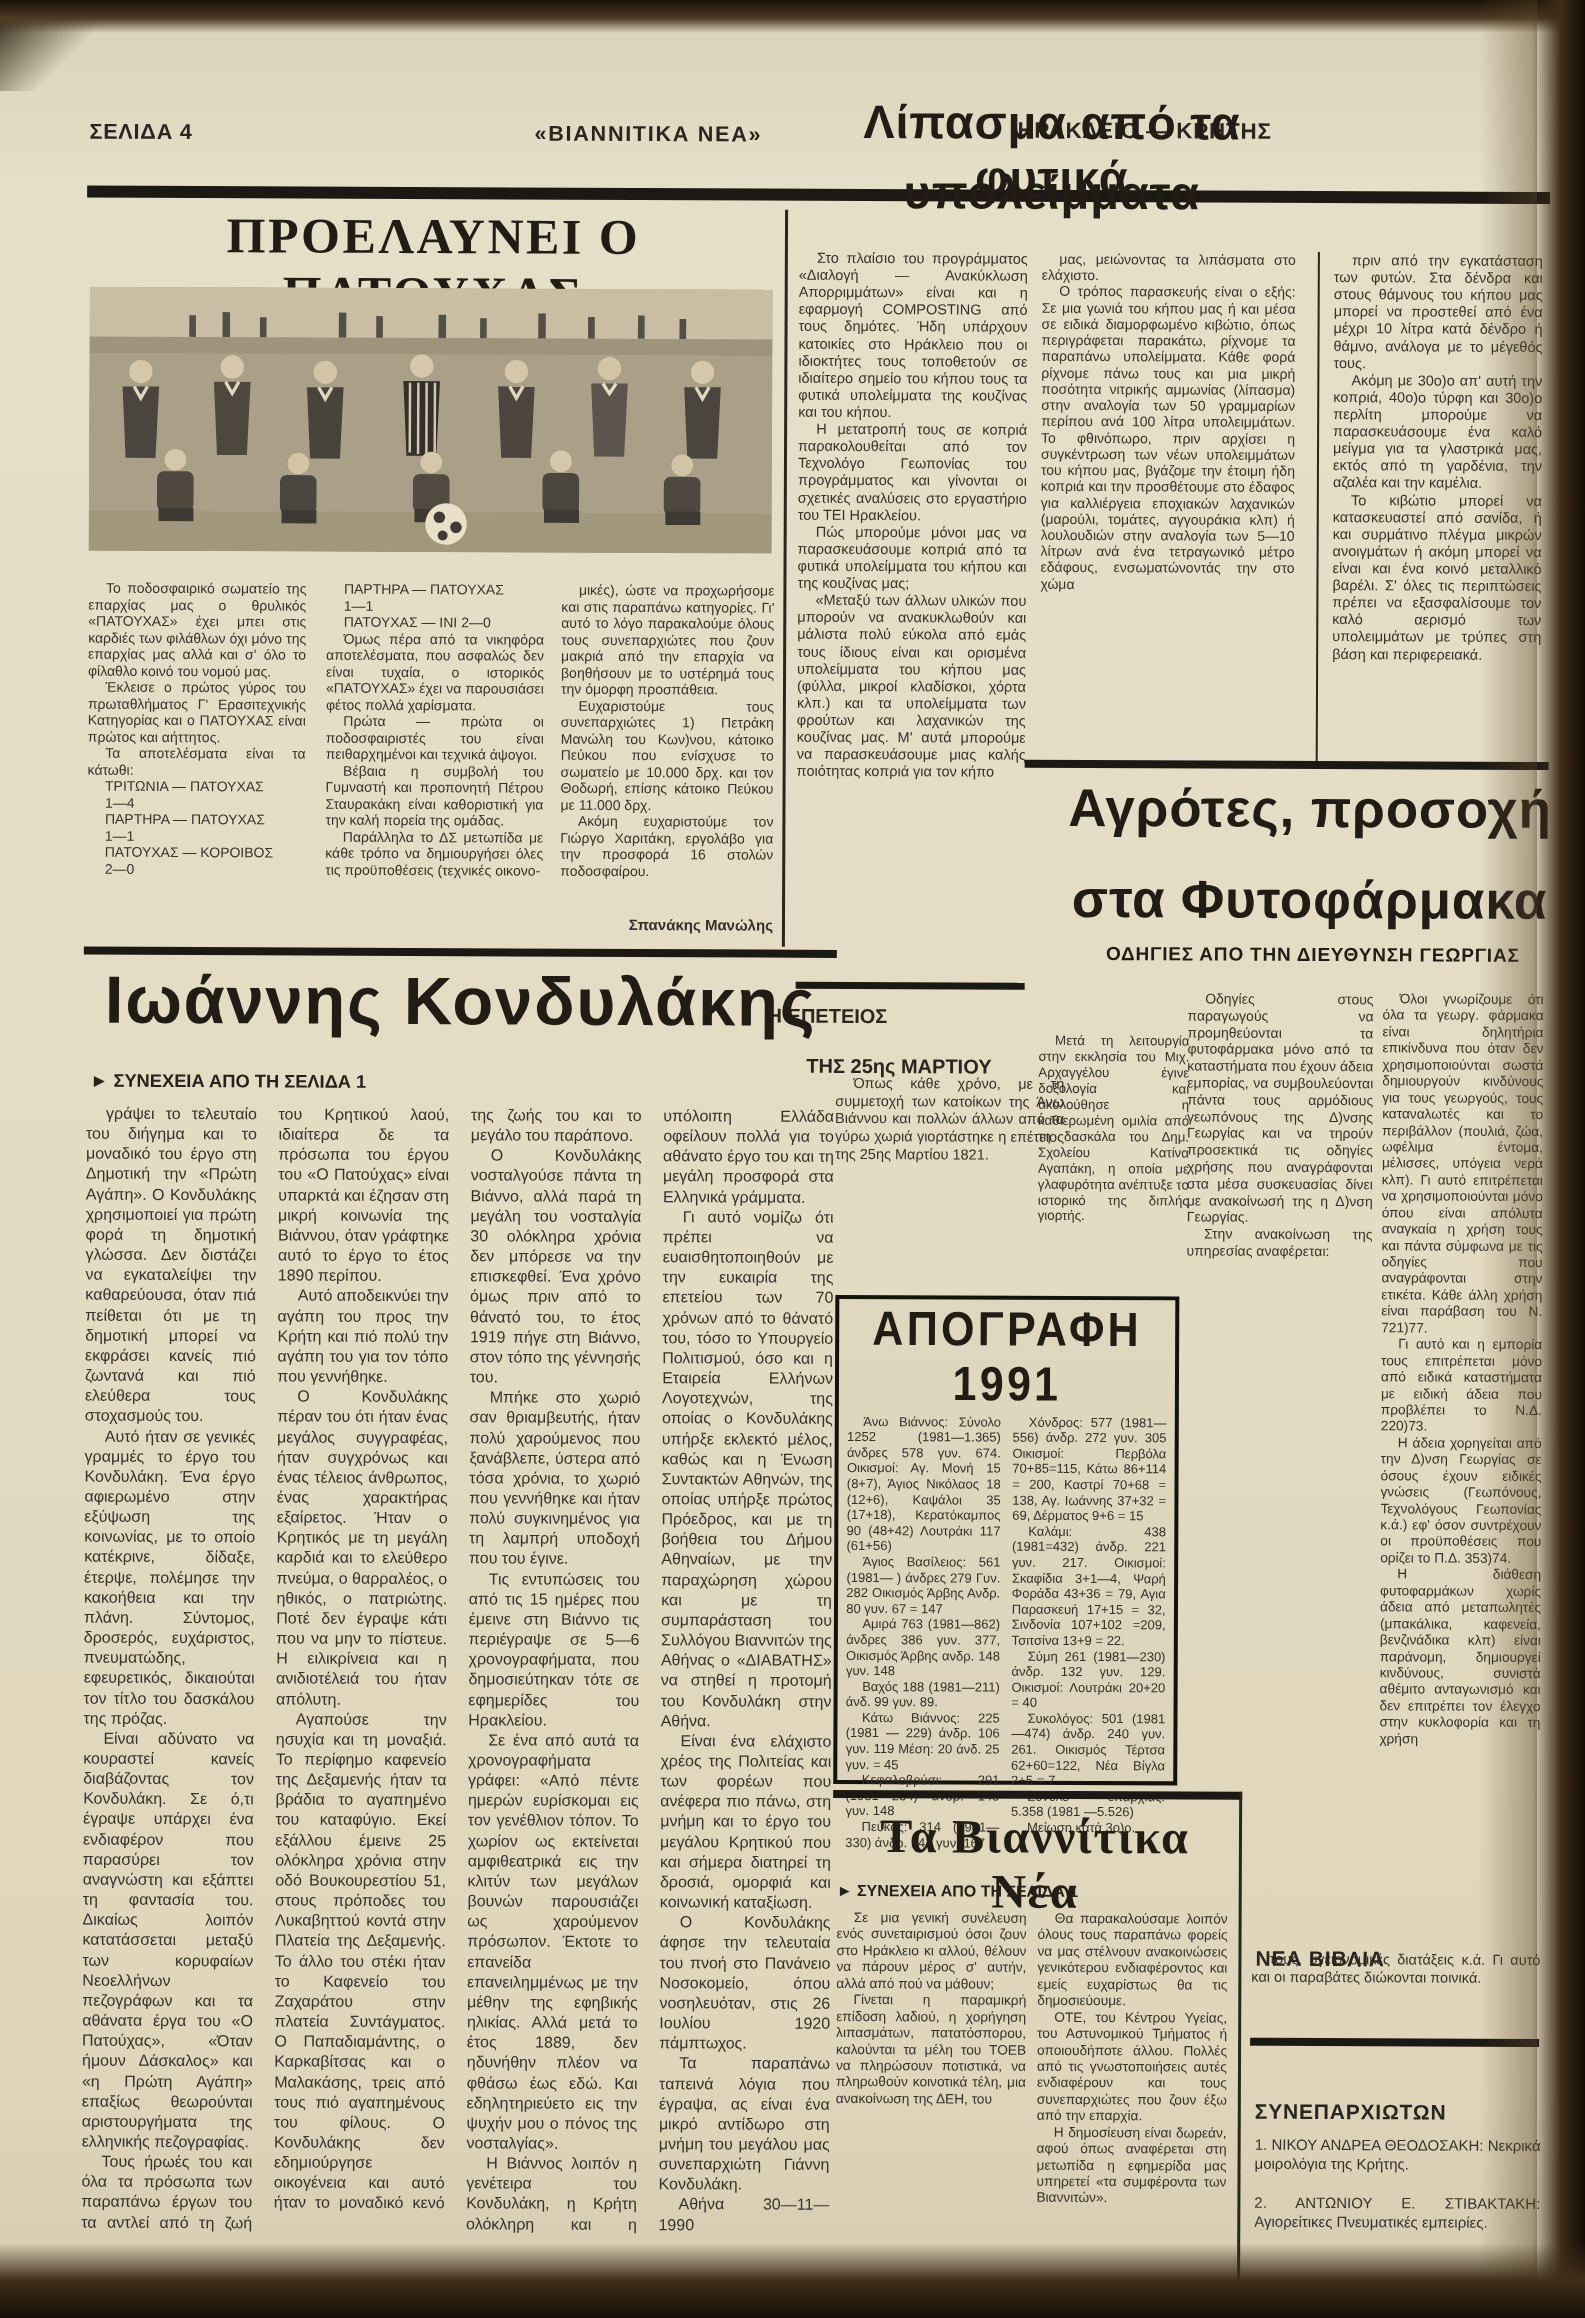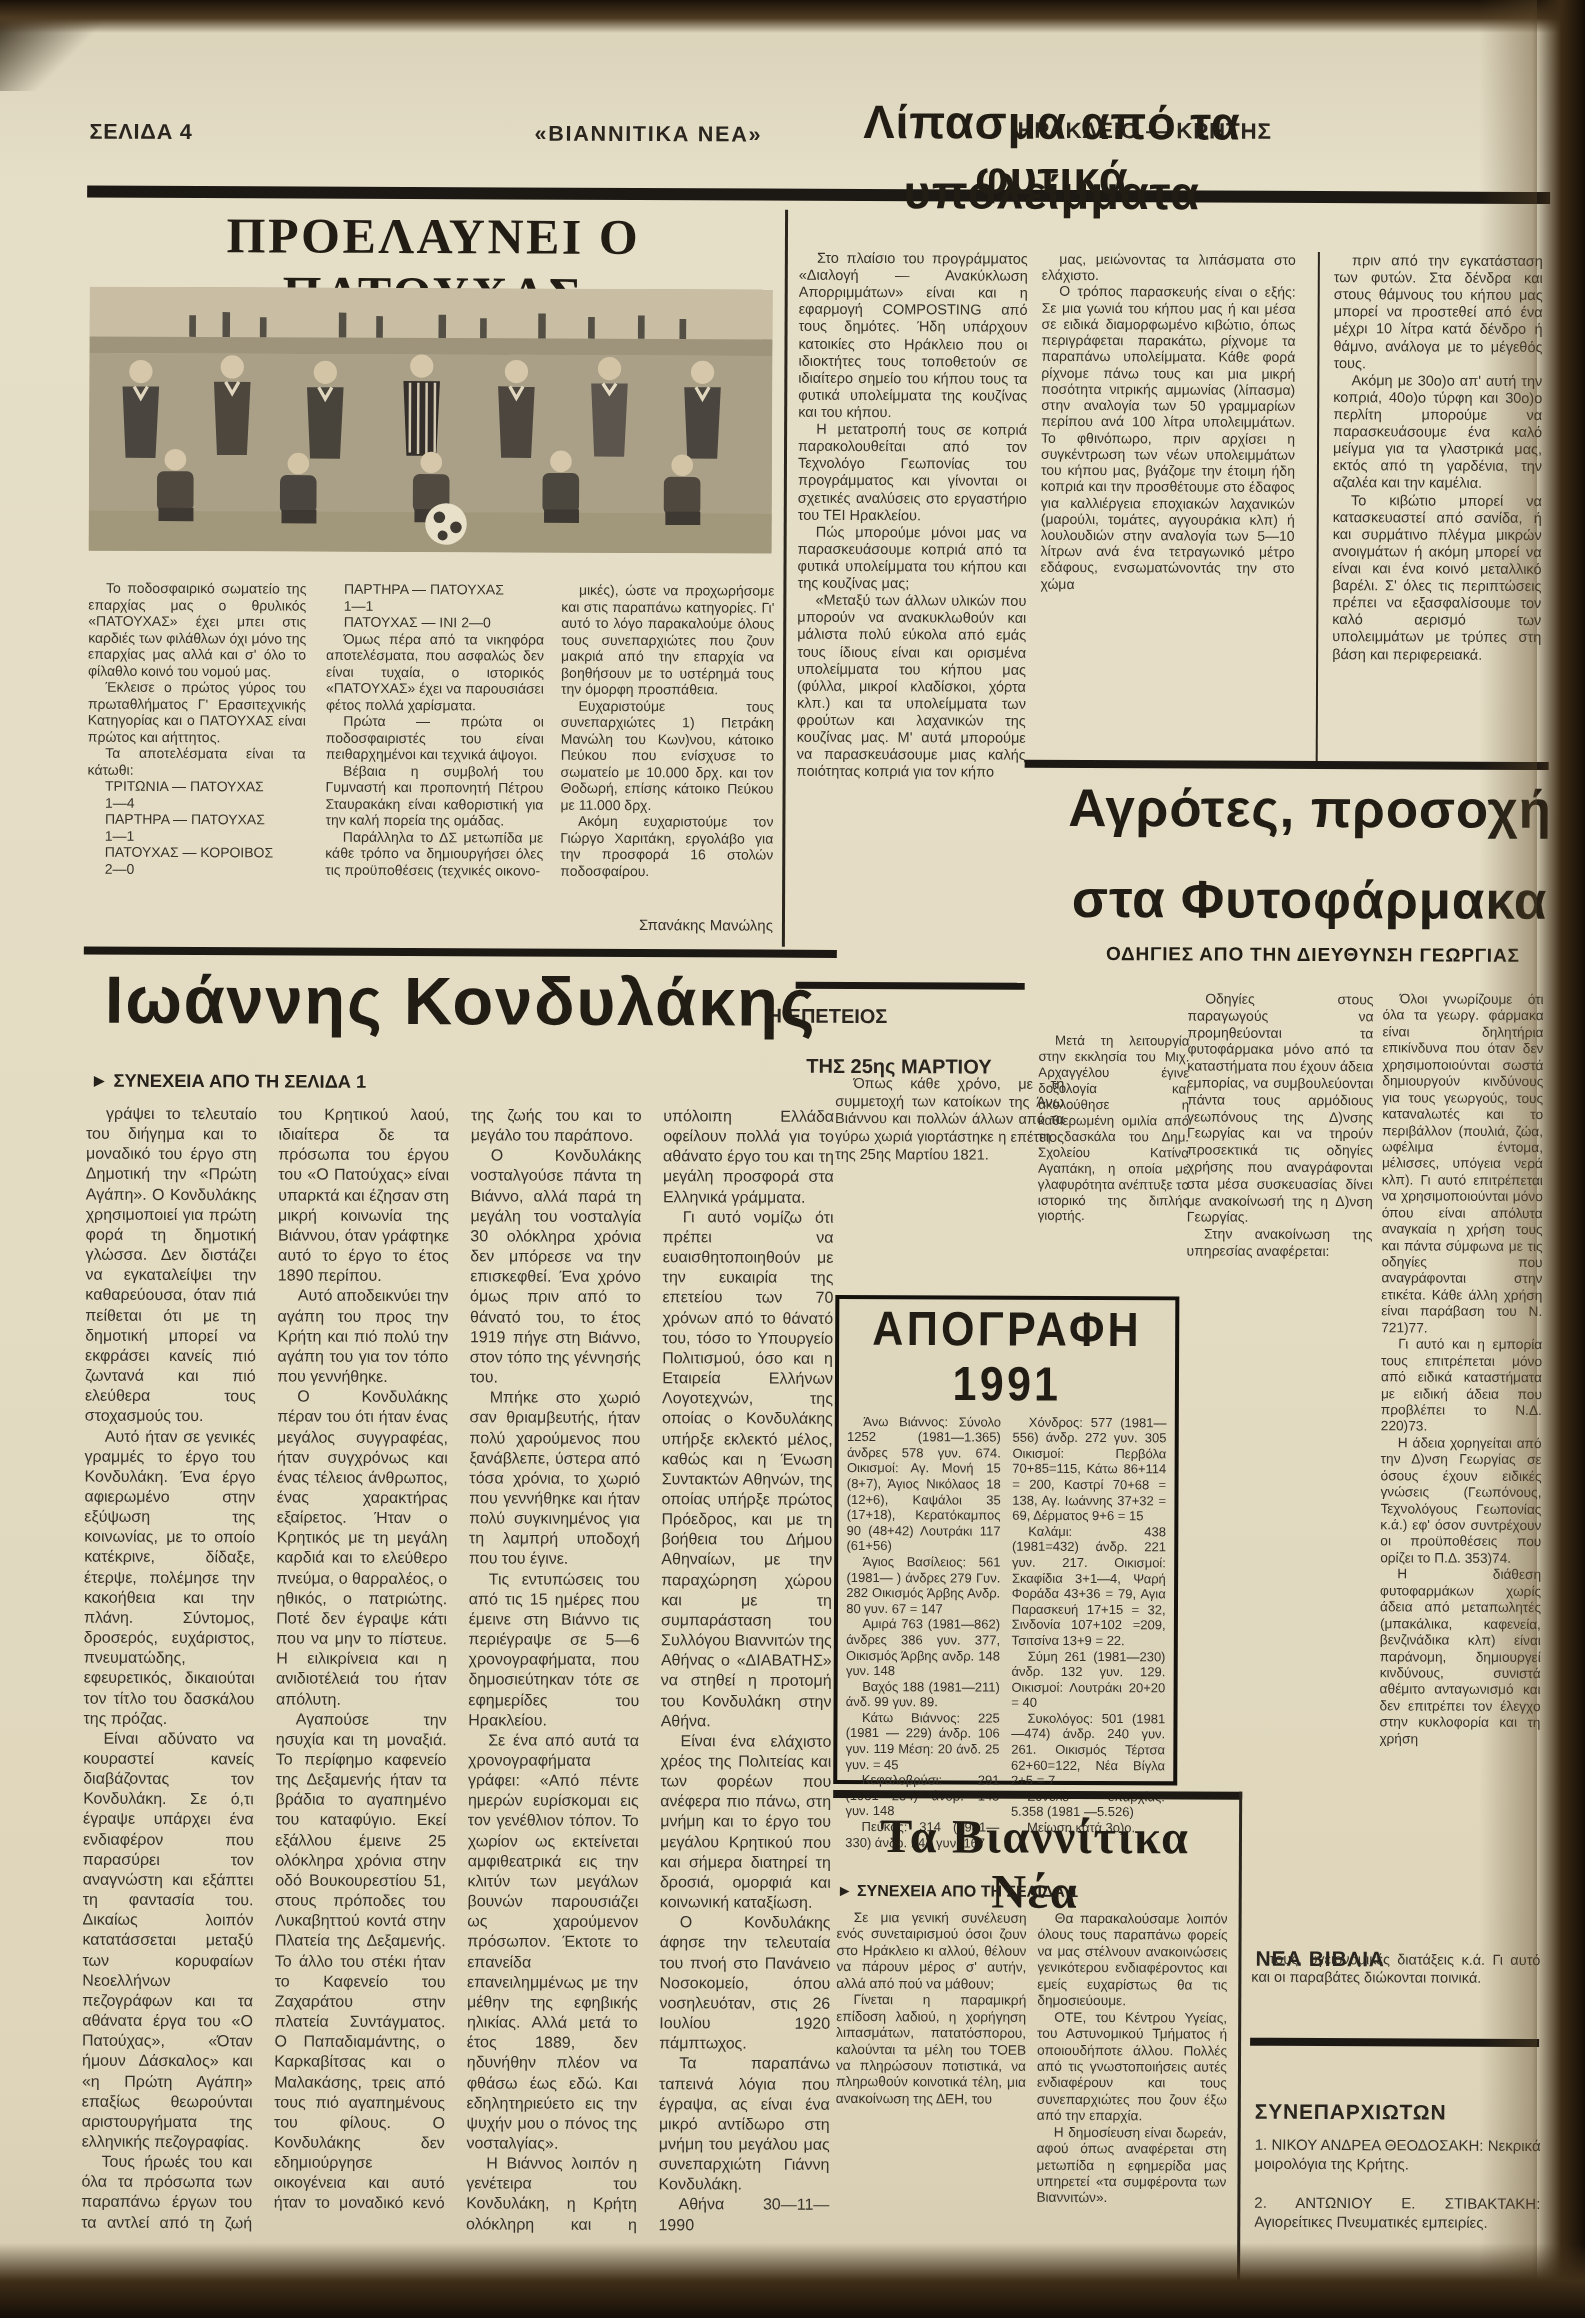--- a/index.html
+++ b/index.html
@@ -27,21 +27,21 @@
   .paras p:first-child{text-indent:1.25em;}
 
   .fs-body{font-size:14px;line-height:1.2;}
   .photo{position:absolute;left:91px;top:289px;width:683px;height:264px;
          box-shadow:0 0 0 0.8px #8d8putt570;filter:contrast(.95) sepia(.12);}
   .photo svg{display:block;width:100%;height:100%;}
 
   .censusbox{position:absolute;left:841px;top:1294px;width:344px;height:489px;border:4.2px solid #15120d;
              background:rgba(0,0,0,0.015);box-sizing:border-box;}
   .marker{font-weight:bold;color:#26221b;}
-  .sig{font-weight:normal;text-align:right;}
+  .sig{font-weight:bold;text-align:right;}
 </style>
 </head>
 <body>
 
 <div id="page">
   <div class="sheet">
 
     <div class="label" style="left:90px;top:121px;font-size:21.6px;letter-spacing:0.8px;">ΣΕΛΙΔΑ 4</div>
     <div class="label" style="left:466px;top:121px;width:366px;text-align:center;font-size:21.6px;letter-spacing:1.7px;">«ΒΙΑΝΝΙΤΙΚΑ  ΝΕΑ»</div>
     <div class="label" style="left:1018px;top:116px;font-size:22.4px;letter-spacing:0.8px;">ΗΡΑΚΛΕΙΟ — ΚΡΗΤΗΣ</div>

